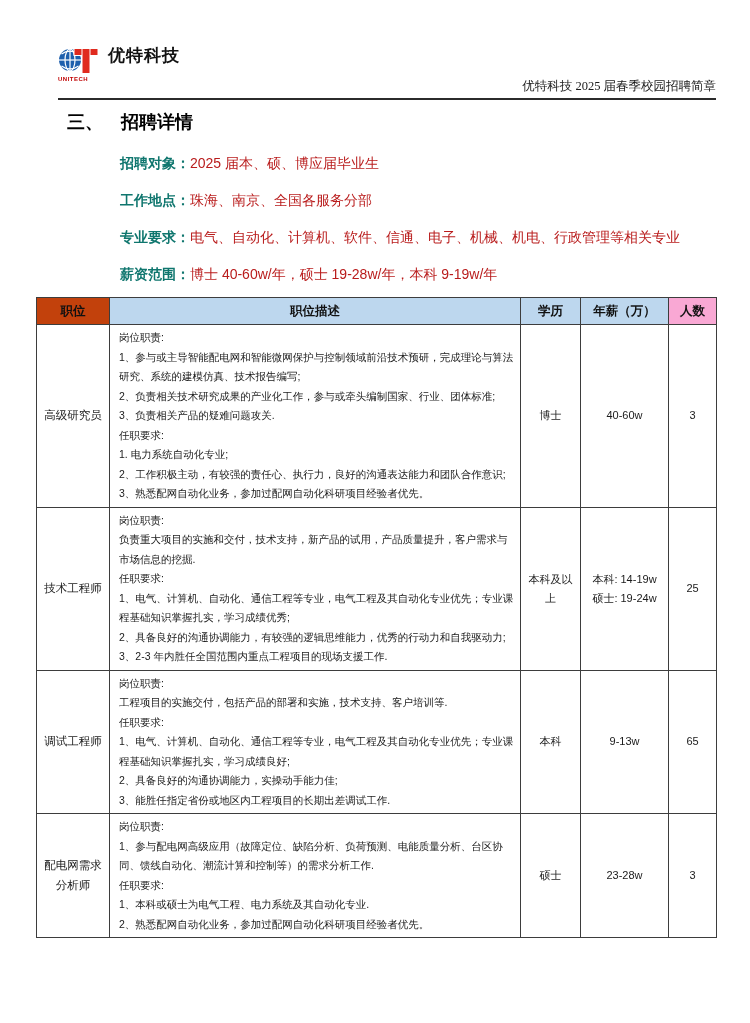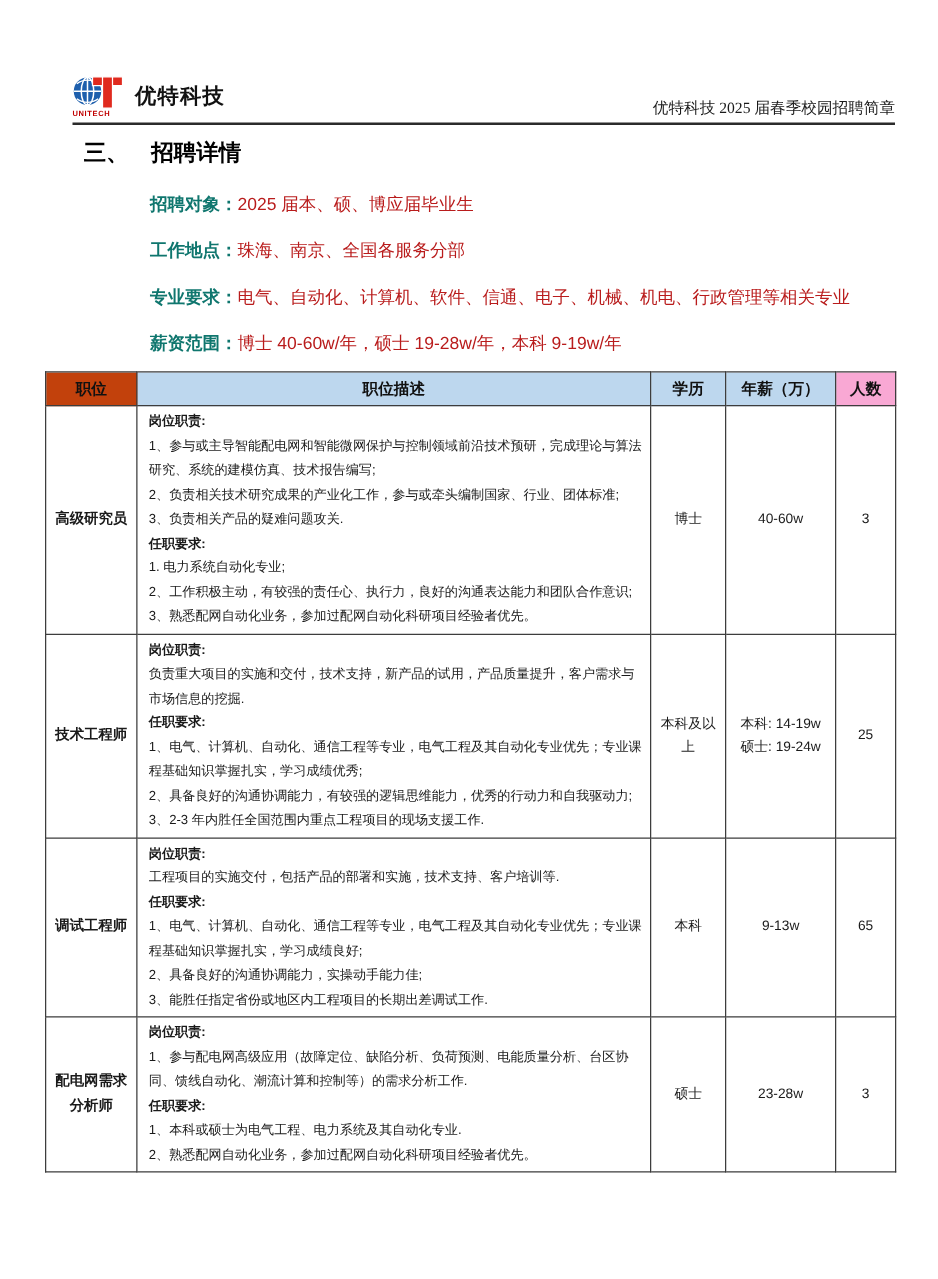--- a/index.html
+++ b/index.html
@@ -2,21 +2,21 @@
 <html><head>
 <meta charset="utf-8">
 <style>
   html,body{margin:0;padding:0;background:#ffffff;}
   .page{position:relative;width:750px;height:1023px;background:#fff;overflow:hidden;
         font-family:"Liberation Sans", sans-serif;color:#1a1a1a;}
 
   
   .hdr{position:absolute;left:58px;right:34px;top:56px;height:42px;
        border-bottom:2px solid #2b2b2b;display:flex;align-items:flex-end;justify-content:space-between;}
-  .logo-wrap{display:flex;align-items:center;padding-bottom:4px;}
+  .logo-wrap{display:flex;align-items:flex-start;padding-bottom:17px;}
   .logo-mark{position:relative;width:44px;height:34px;}
   .unitech{position:absolute;left:0;bottom:-1px;font-size:6px;font-weight:bold;color:#c00000;
            letter-spacing:0.5px;width:30px;text-align:center;}
   .logo-co{font-size:17px;font-weight:bold;color:#111;margin-left:6px;line-height:1;padding-bottom:2px;letter-spacing:1px;}
   .doc-title{font-family:"Liberation Serif", serif;font-size:12.5px;color:#1a1a1a;padding-bottom:3px;}
 
   
   .sec{position:absolute;left:67px;top:110px;font-size:18px;font-weight:bold;color:#000;}
   .sec .num{display:inline-block;width:54px;}
 
@@ -25,24 +25,24 @@
   .info-line{line-height:22px;margin-bottom:15px;white-space:nowrap;}
   .info-label{font-weight:bold;color:#0f766e;}
   .info-value{color:#b91c1c;}
 
   
   .tbl-wrap{position:absolute;left:36px;top:297px;}
   table{border-collapse:collapse;table-layout:fixed;width:680px;}
   table, th, td{border:1.4px solid #3d3d3d;}
   th{background:#BDD7EE;font-size:12.5px;font-weight:bold;color:#111;height:26px;padding:0;}
   td{font-size:10.5px;vertical-align:middle;}
-  td.pos{font-size:11.5px;font-weight:bold;text-align:center;line-height:1.7;padding:14px 3px;}
+  td.pos{font-size:11.5px;font-weight:normal;text-align:center;line-height:1.7;padding:14px 3px;}
   td.desc{vertical-align:top;padding:3px 6px 3px 9px;line-height:19.5px;}
   td.desc p{margin:0;}
-  td.desc p.b{font-weight:bold;}
+  td.desc p.b{font-weight:normal;}
   td.c{font-size:11px;text-align:center;line-height:1.7;padding:2px 3px;}
   td.c div{white-space:nowrap;}
 </style>
 </head>
 <body>
 
 <div class="page">
 
   <div class="hdr">
     <div class="logo-wrap">

